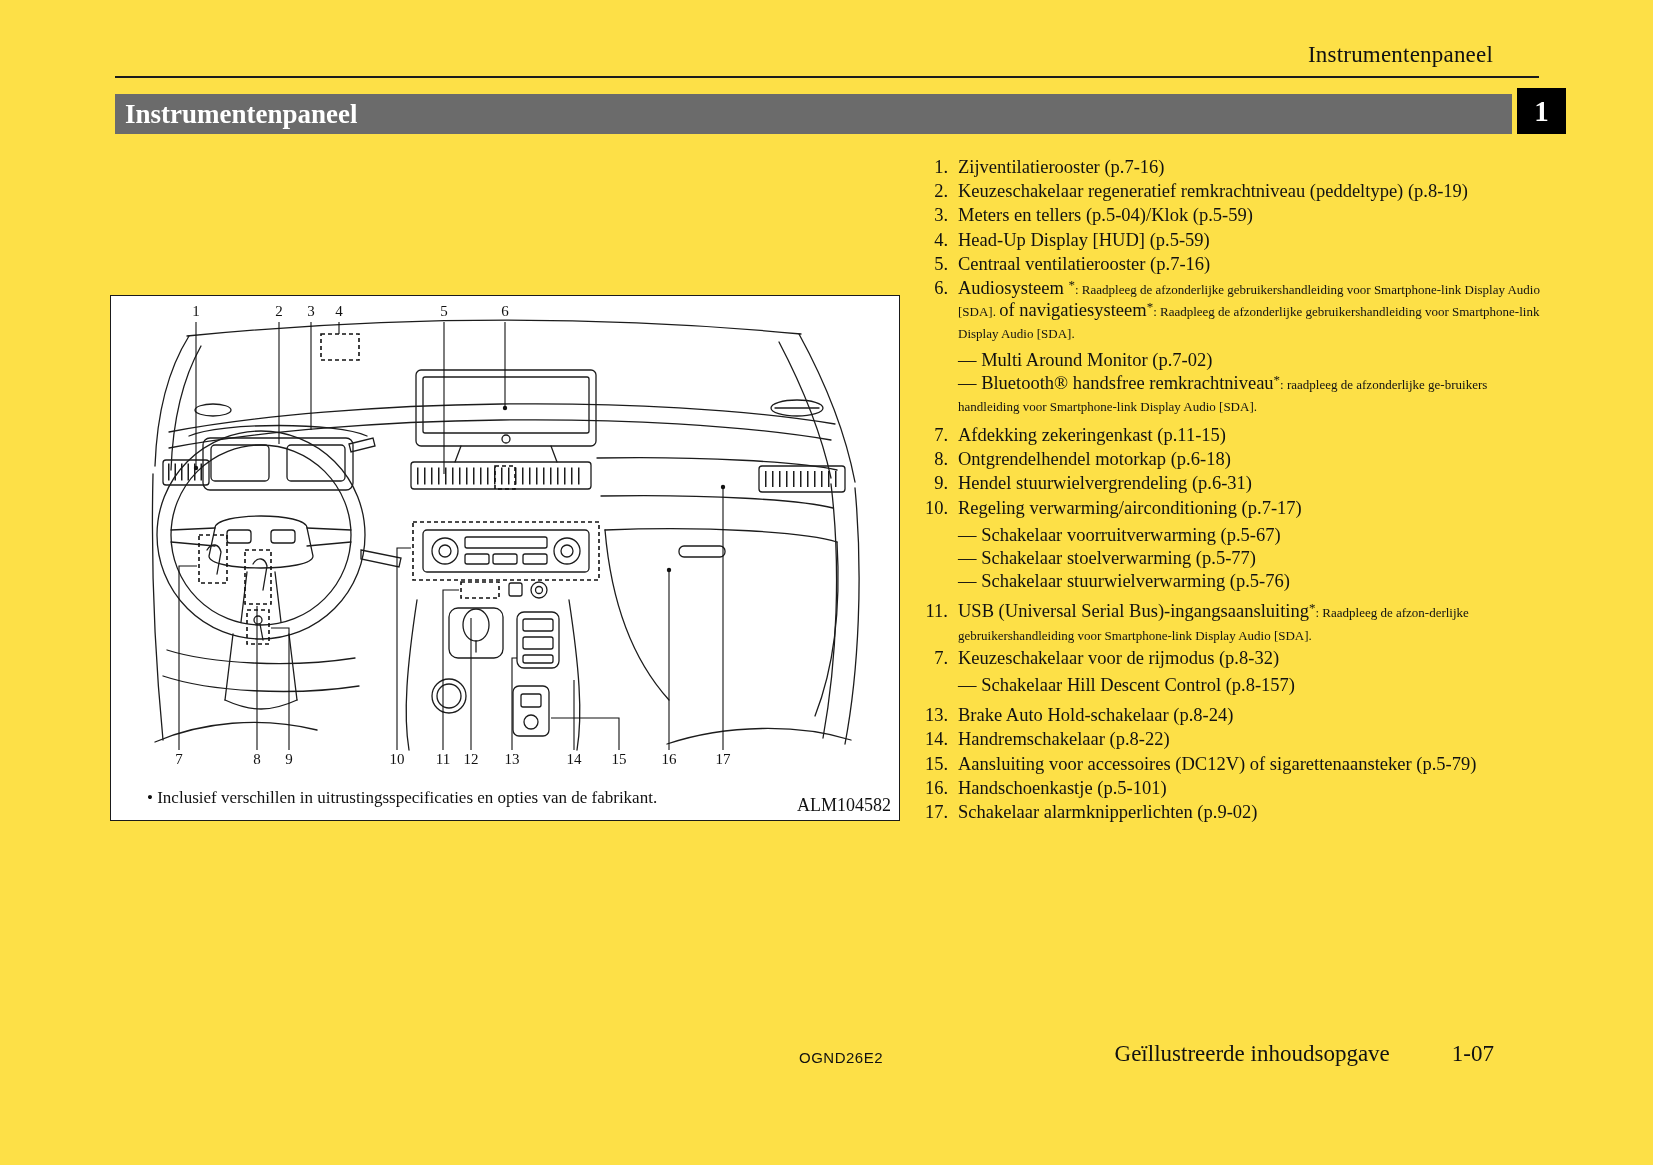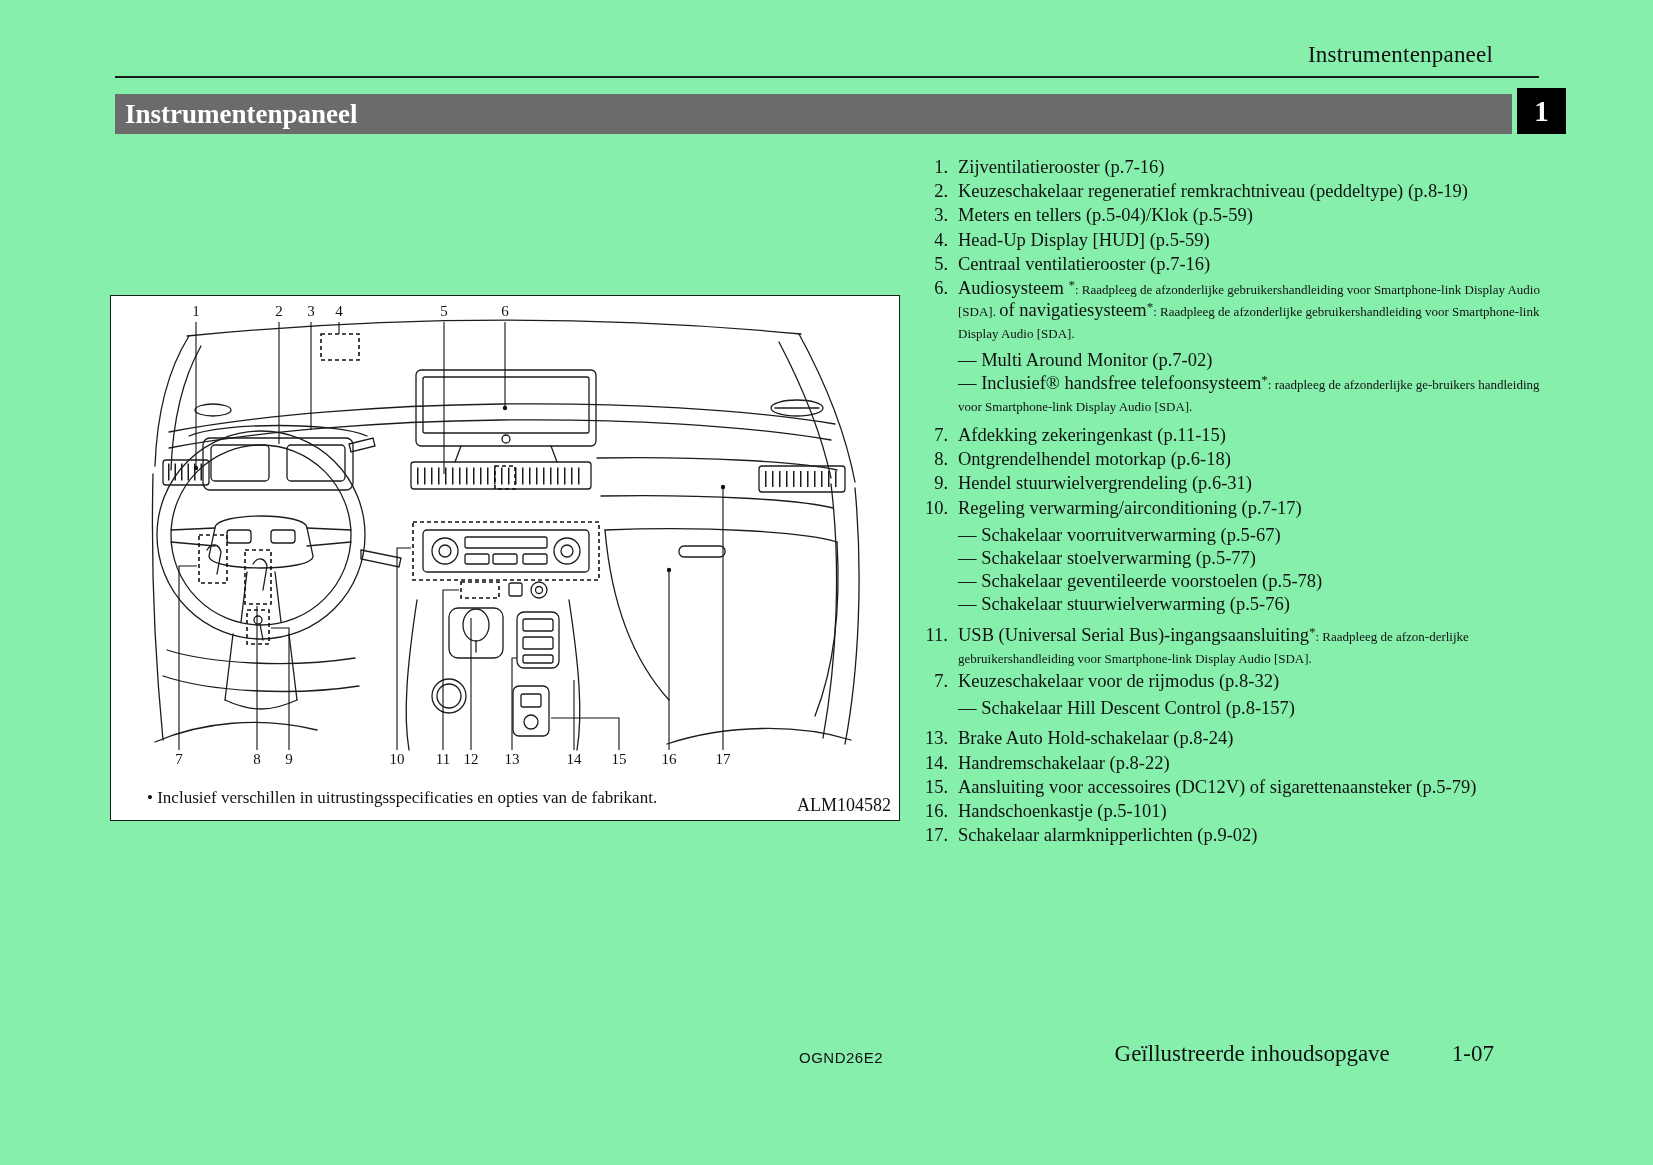--- a/index.html
+++ b/index.html
@@ -2,21 +2,21 @@
 <html><head>
 <meta charset="utf-8">
 <style>
   * { margin:0; padding:0; box-sizing:border-box; }
   html,body { background:#ffffff; }
   body {
     width:1653px; height:1165px; position:relative;
     font-family:"Liberation Serif", serif; color:#111;
     overflow:hidden;
   }
-  .page { position:absolute; inset:0; background:#86efac; }
+  .page { position:absolute; inset:0; background:#fde047; }
 
   .running-header {
     position:absolute; top:42px; right:160px;
     font-size:23px; letter-spacing:0.2px;
   }
   .header-rule {
     position:absolute; top:76px; left:115px; width:1424px;
     border-top:2px solid #1a1a1a;
   }
   .section-bar {
@@ -260,41 +260,40 @@
         <div class="part-body"><span class="seg-n">Head-Up Display [HUD] (p.5-59)</span></div>
       </div>
       <div class="part-item">
         <div class="part-num">5.</div>
         <div class="part-body"><span class="seg-n">Centraal ventilatierooster (p.7-16)</span></div>
       </div>
       <div class="part-item">
         <div class="part-num">6.</div>
         <div class="part-body"><span class="seg-n">Audiosysteem </span><span class="seg-sup">*</span><span class="seg-f">: Raadpleeg de afzonderlijke gebruikershandleiding voor Smartphone-link Display Audio [SDA]. </span><span class="seg-n">of navigatiesysteem</span><span class="seg-sup">*</span><span class="seg-f">: Raadpleeg de afzonderlijke gebruikershandleiding voor Smartphone-link Display Audio [SDA].</span><div class="sub-group">
             <div class="sub-item"><span class="seg-n">— Multi Around Monitor (p.7-02)</span></div>
-            <div class="sub-item"><span class="seg-n">— Inclusief® handsfree telefoonsysteem</span><span class="seg-sup">*</span><span class="seg-f">: raadpleeg de afzonderlijke ge-bruikers handleiding voor Smartphone-link Display Audio [SDA].</span></div>
+            <div class="sub-item"><span class="seg-n">— Bluetooth® handsfree remkrachtniveau</span><span class="seg-sup">*</span><span class="seg-f">: raadpleeg de afzonderlijke ge-bruikers handleiding voor Smartphone-link Display Audio [SDA].</span></div>
           </div></div>
       </div>
       <div class="part-item">
         <div class="part-num">7.</div>
         <div class="part-body"><span class="seg-n">Afdekking zekeringenkast (p.11-15)</span></div>
       </div>
       <div class="part-item">
         <div class="part-num">8.</div>
         <div class="part-body"><span class="seg-n">Ontgrendelhendel motorkap (p.6-18)</span></div>
       </div>
       <div class="part-item">
         <div class="part-num">9.</div>
         <div class="part-body"><span class="seg-n">Hendel stuurwielvergrendeling (p.6-31)</span></div>
       </div>
       <div class="part-item">
         <div class="part-num">10.</div>
         <div class="part-body"><span class="seg-n">Regeling verwarming/airconditioning (p.7-17)</span><div class="sub-group">
             <div class="sub-item"><span class="seg-n">— Schakelaar voorruitverwarming (p.5-67)</span></div>
             <div class="sub-item"><span class="seg-n">— Schakelaar stoelverwarming (p.5-77)</span></div>
-            <div class="sub-item"><span class="seg-n">— Schakelaar geventileerde voorstoelen (p.5-78)</span></div>
             <div class="sub-item"><span class="seg-n">— Schakelaar stuurwielverwarming (p.5-76)</span></div>
           </div></div>
       </div>
       <div class="part-item">
         <div class="part-num">11.</div>
         <div class="part-body"><span class="seg-n">USB (Universal Serial Bus)-ingangsaansluiting</span><span class="seg-sup">*</span><span class="seg-f">: Raadpleeg de afzon-derlijke gebruikershandleiding voor Smartphone-link Display Audio [SDA].</span></div>
       </div>
       <div class="part-item">
         <div class="part-num">7.</div>
         <div class="part-body"><span class="seg-n">Keuzeschakelaar voor de rijmodus (p.8-32)</span><div class="sub-group">

